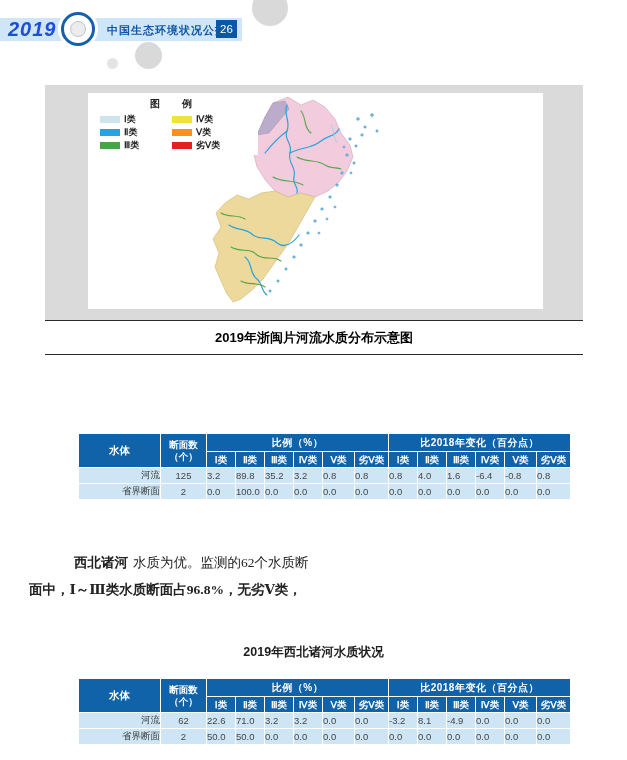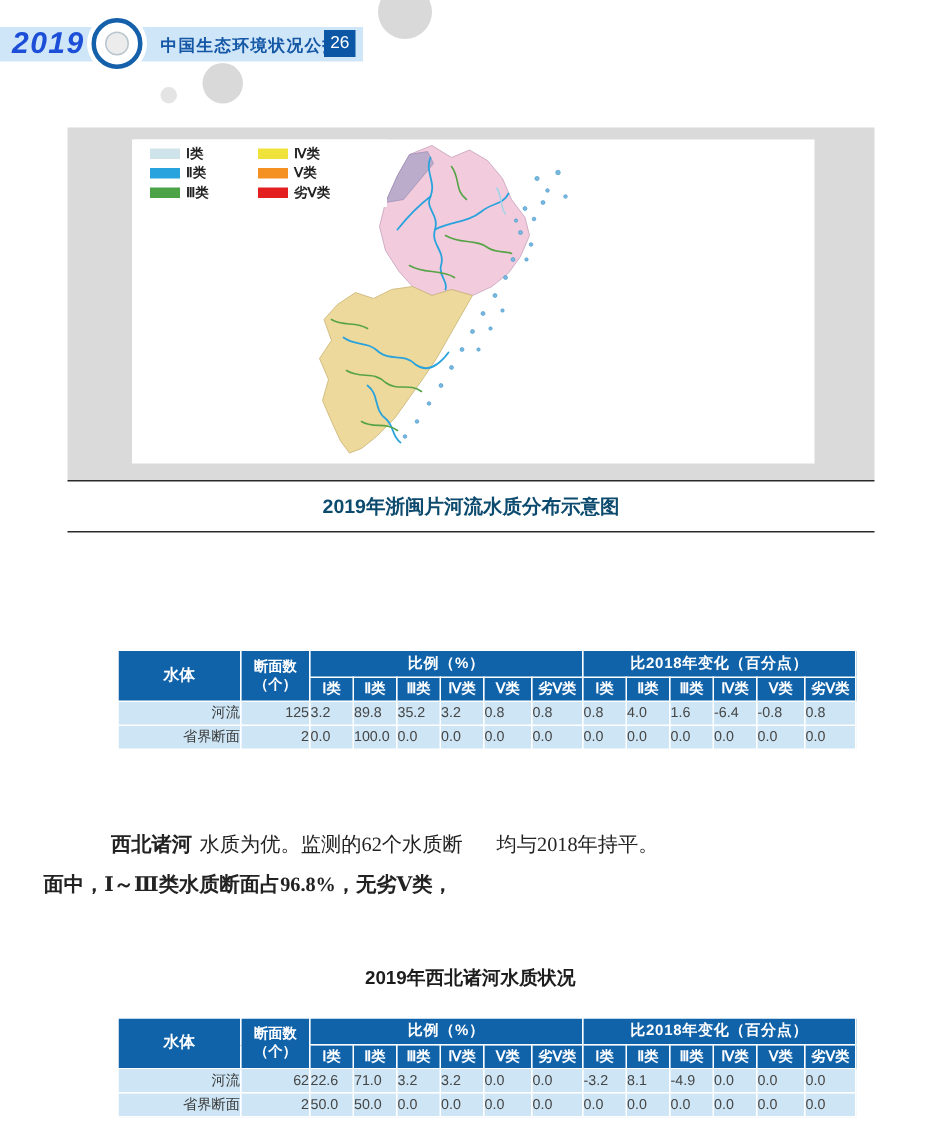--- a/index.html
+++ b/index.html
@@ -29,36 +29,36 @@
   .legend-grid{display:flex;}
   .legend-col{display:flex;flex-direction:column;gap:3px;}
   .legend-col.c1{margin-left:10px;width:72px;}
   .legend-col.c2{width:80px;}
   .legend-item{display:flex;align-items:center;gap:4px;height:10px;}
   .swatch{width:20px;height:7px;display:inline-block;flex:0 0 20px;}
   .legend-label{font-size:9px;font-weight:600;color:#222;white-space:nowrap;}
 
   .caption-bar{position:absolute;left:45px;top:320px;width:538px;height:33px;
         border-top:1.5px solid #2b2b2b;border-bottom:1.5px solid #2b2b2b;
-        text-align:center;line-height:33px;font-size:13px;font-weight:bold;color:#0c4a6e;}
+        text-align:center;line-height:33px;font-size:13px;font-weight:bold;color:#000000;}
 
   
   .tbl-title{position:absolute;left:0;width:627px;text-align:center;font-size:12.5px;font-weight:bold;color:#1d1d1d;}
   .t1-title{top:399px;} .t2-title{top:644px;}
   .wqtable{position:absolute;left:78px;width:492px;border-collapse:collapse;table-layout:fixed;}
   .t1{top:433px;} .t2{top:678px;}
   .wqtable th{background:#1062a9;color:#fff;font-weight:bold;border:1px solid #fff;
         padding:0;font-size:9.5px;line-height:1.18;text-align:center;}
   .wqtable th.grp{height:17px;font-size:10px;letter-spacing:.5px;}
   .wqtable th.cls{height:15px;}
   .wqtable th.wb{font-size:10.5px;}
   .wqtable td{background:#cde5f4;border:1px solid #fff;font-size:9.5px;color:#454545;
         padding:1px 6px 1px 0;height:13px;}
   .wqtable td.rowlabel{text-align:right;padding:1px 0;color:#3b3b3b;}
-  .wqtable td.count{text-align:right;padding:1px 0;}
+  .wqtable td.count{text-align:center;padding:1px 0;}
 
   
   .ptext{position:absolute;font-family:"Liberation Serif","DejaVu Serif",serif;font-size:13.5px;color:#222;white-space:nowrap;}
   .p-lead{font-weight:bold;}
   .p-rest{margin-left:5px;}
 </style>
 </head>
 <body>
 
 <div class="page">
@@ -127,20 +127,21 @@
           <circle cx="256" cy="160" r="1.3"></circle>
         <circle cx="249" cy="172" r="1.3"></circle>
           <circle cx="241" cy="184" r="1.2"></circle>
           <circle cx="233" cy="196" r="1.2"></circle>
         <circle cx="225" cy="206" r="1.2"></circle>
       </g>
     </svg>
 
     
     <div class="legend">
+      <div class="legend-title">图　例</div>
       <div class="legend-grid">
         <div class="legend-col c1">
           <div class="legend-item">
             <span class="swatch" style="background: rgb(207, 227, 234);"></span>
             <span class="legend-label">Ⅰ类</span>
           </div>
           <div class="legend-item">
             <span class="swatch" style="background: rgb(41, 163, 221);"></span>
             <span class="legend-label">Ⅱ类</span>
           </div>
@@ -243,21 +244,20 @@
           <td>0.0</td>
           <td>0.0</td>
           <td>0.0</td>
         </tr>
       </tbody>
   </table>
 
   <div class="ptext" style="left:74px;top:554px;">
     <span class="p-lead">西北诸河</span><span class="p-rest">水质为优。监测的62个水质断</span>
   </div>
-  <div class="ptext" style="left:331px;top:554px;">均与2018年持平。</div>
   <div class="ptext" style="left:29px;top:581px;font-weight:bold;">面中，Ⅰ～Ⅲ类水质断面占96.8%，无劣Ⅴ类，</div>
 
   <div class="tbl-title t2-title">2019年西北诸河水质状况</div>
   <table class="wqtable t2">
     <colgroup>
       <col style="width:82px">
         <col style="width:46px">
       <col style="width:29px">
         <col style="width:29px">
         <col style="width:29px">

